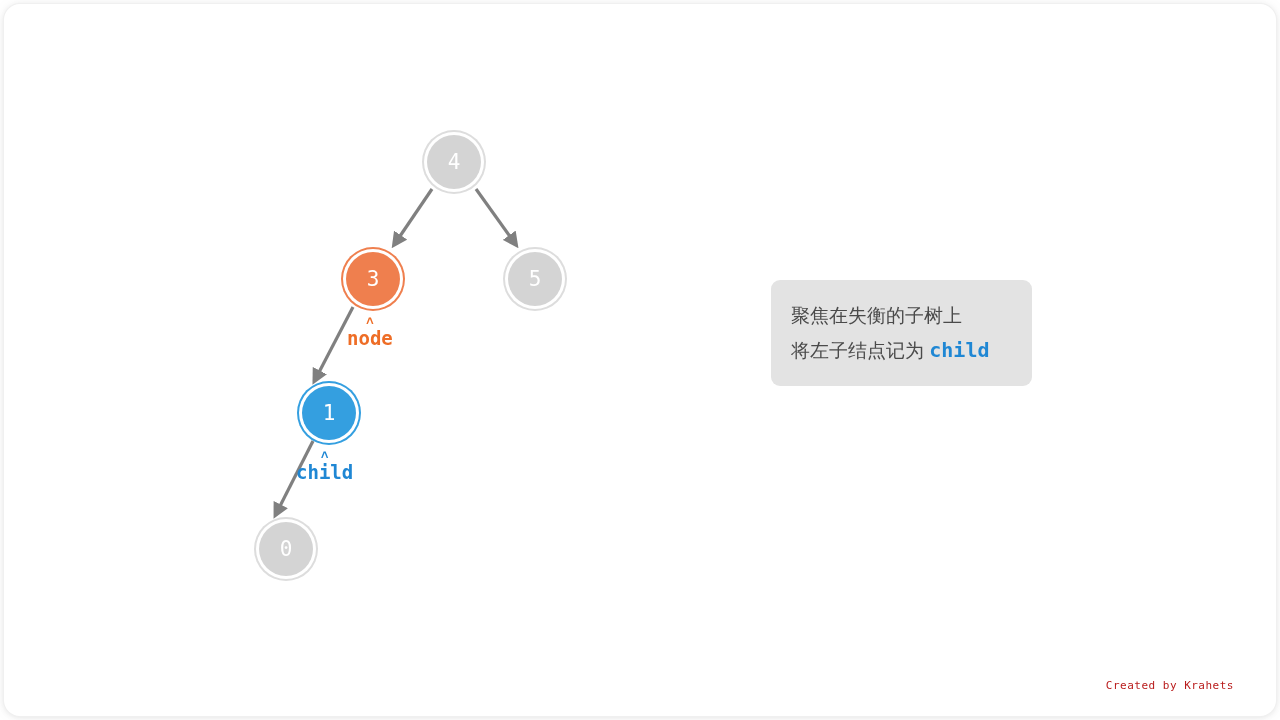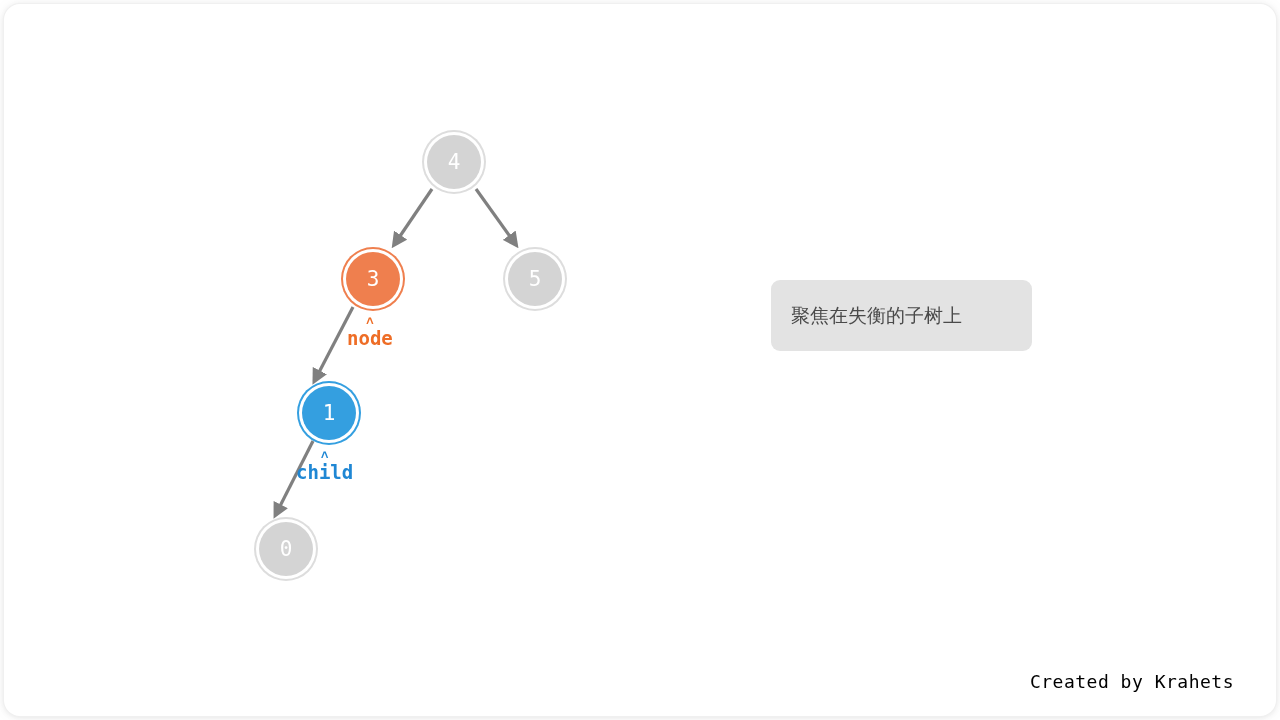--- a/index.html
+++ b/index.html
@@ -130,22 +130,22 @@
   }
   .infobox .code.orange { color: #ec6b1f; }
   .infobox .code.blue { color: #1f87d4; }
 
   
   .credit {
     position: absolute;
     right: 42px;
     bottom: 24px;
     font-family: "DejaVu Sans Mono", "Liberation Mono", monospace;
-    font-size: 18px;
-    color: #000000;
+    font-size: 11px;
+    color: #b91c1c;
     letter-spacing: 0.5px;
     white-space: nowrap;
   }
 </style>
 </head>
 <body>
 
 <div id="canvas">
   <div class="card">
     <div class="stage">
@@ -189,19 +189,23 @@
         <span class="ptext">node</span>
       </div>
 
       <div class="pointer blue" style="left:292px; top:445px;">
         <span class="caret">˄</span>
         <span class="ptext">child</span>
       </div>
 
       <div class="infobox">
         <div class="line">聚焦在失衡的子树上</div>
+        <div class="line">
+          <span>将左子结点记为</span>
+          <span class="code blue">child</span>
+        </div>
       </div>
 
       <div class="credit">Created by Krahets</div>
 
     </div>
   </div>
 </div>
 
 </body></html>

